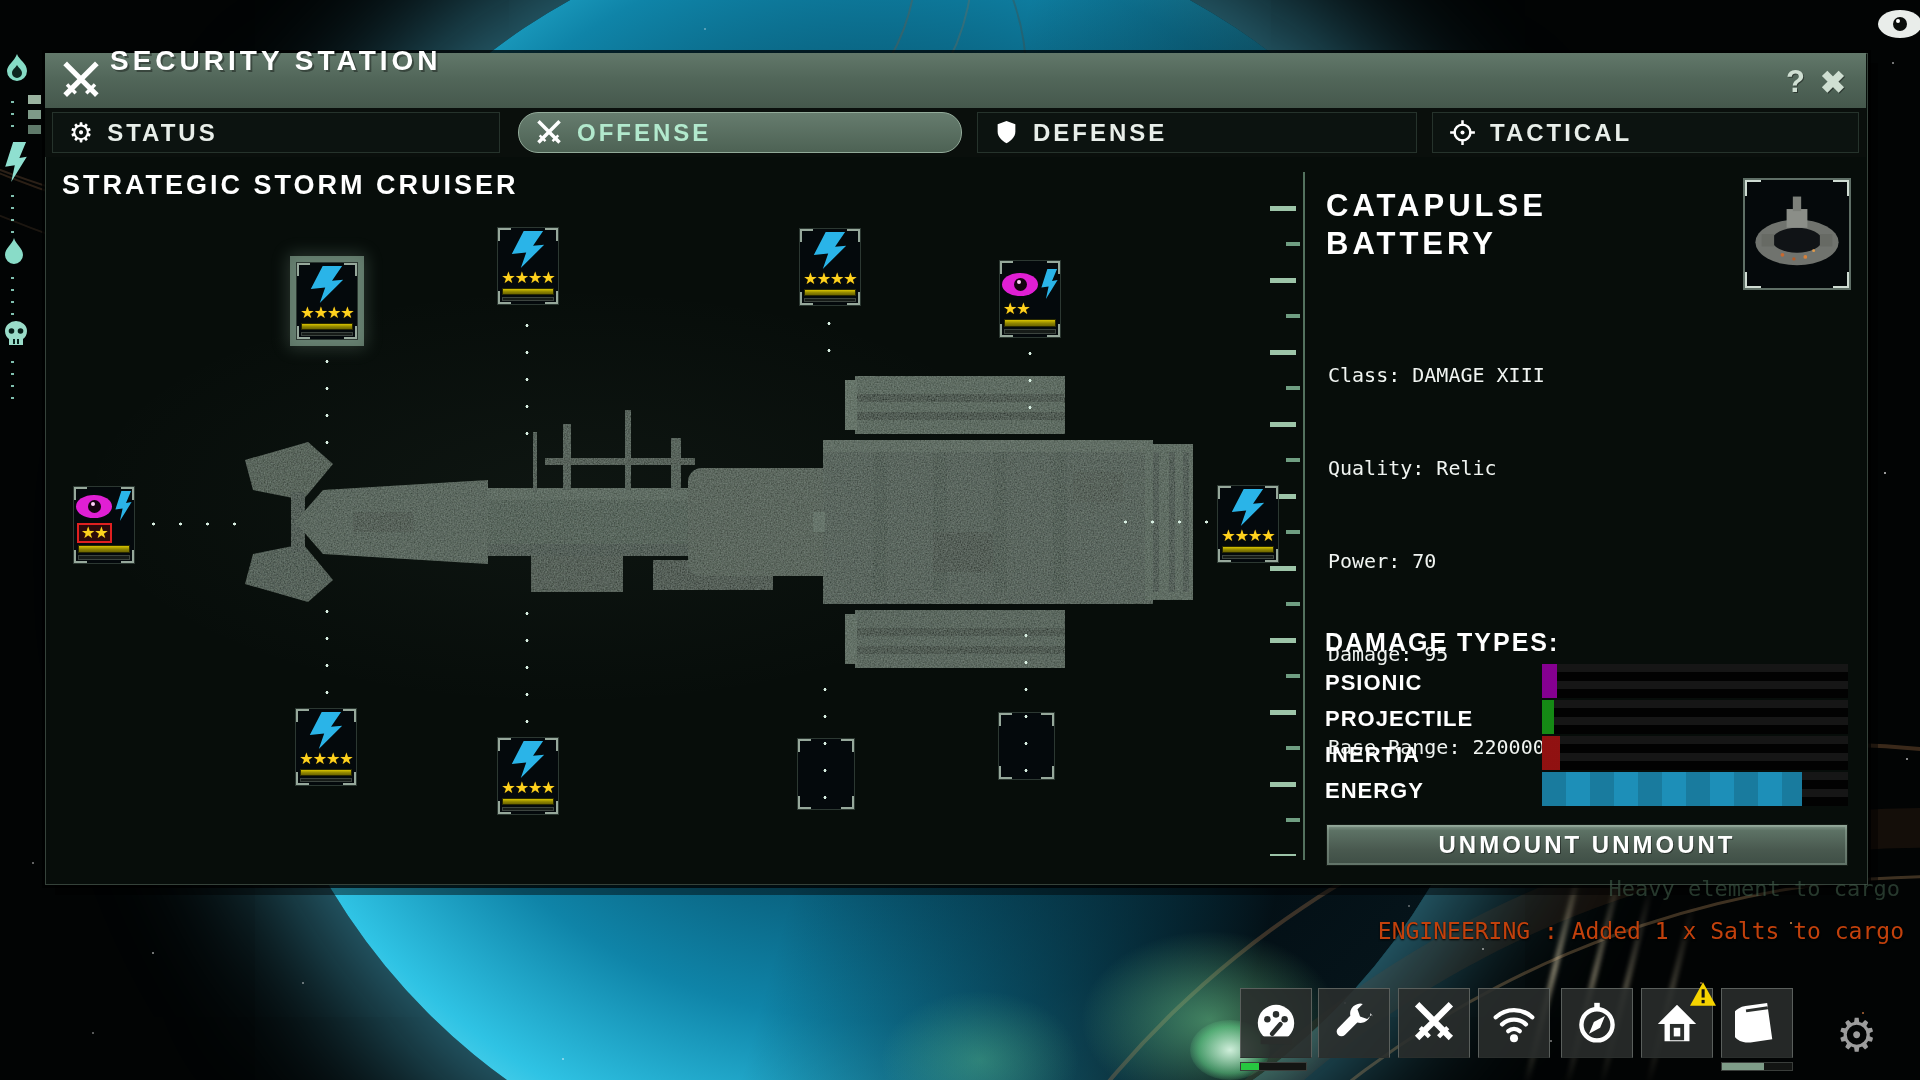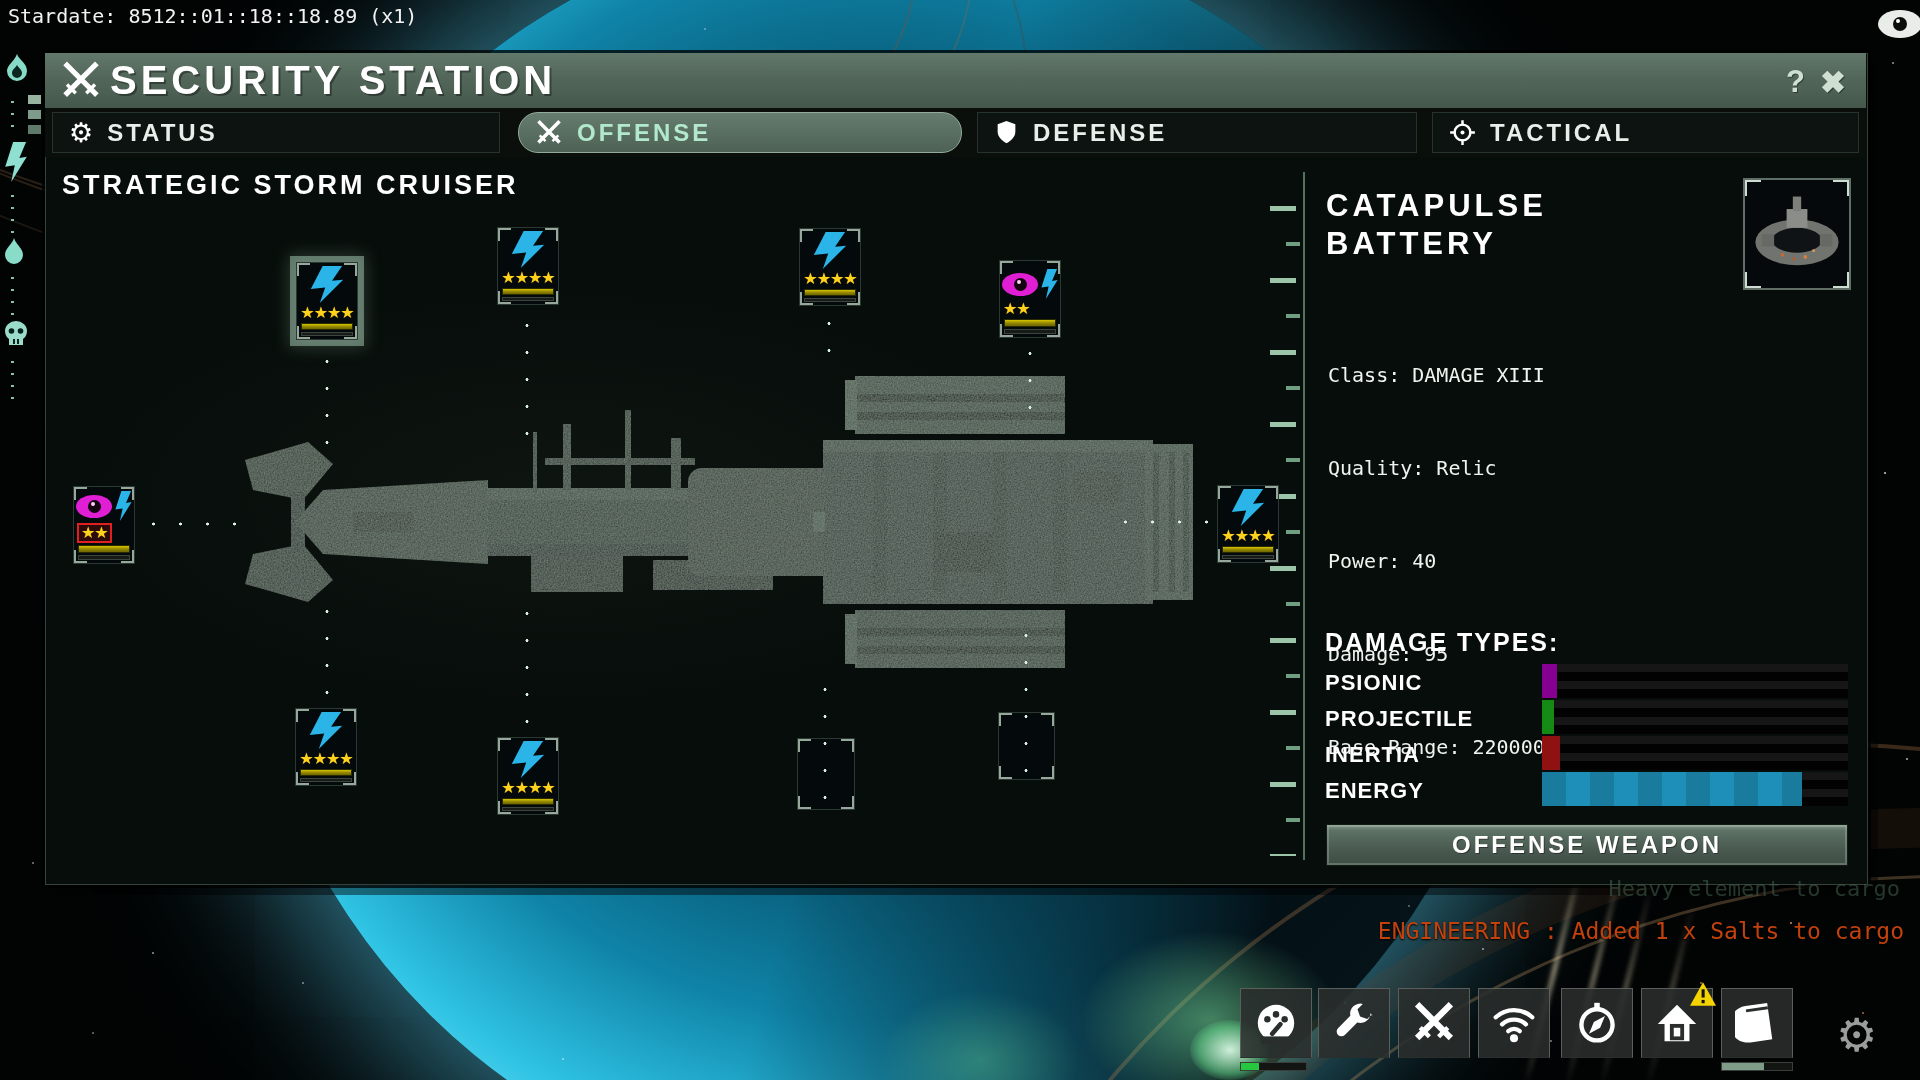--- a/index.html
+++ b/index.html
@@ -43,21 +43,21 @@
   
   .sq{position:absolute;width:13px;height:9px;}
   .vdots-side{position:absolute;width:3px;background-image:radial-gradient(circle,rgba(150,225,205,.85) 1.2px,transparent 1.4px);
     background-size:3px 12px;background-repeat:repeat-y;}
 
   
   .win-frame{left:45px;top:53px;width:1821px;height:830px;background:#070d0a;
     border:1px solid #35423a;box-shadow:0 0 0 3px rgba(0,0,0,.75),10px 10px 0 rgba(0,0,0,.45);}
   .titlebar{left:45px;top:53px;width:1821px;height:55px;
     background:linear-gradient(180deg,#62786a 0%,#52675a 45%,#45584c 100%);border-bottom:1px solid #26332b;}
-  .title-text{left:110px;top:58px;color:#fff;font-weight:700;font-size:40px;letter-spacing:4px;
+  .title-text{left:110px;top:45px;color:#fff;font-weight:700;font-size:28px;letter-spacing:4px;
     text-shadow:2px 2px 0 rgba(0,0,0,.35);}
   .win-btn{color:#cfdfd2;font-weight:700;font-size:31px;text-shadow:1px 1px 0 rgba(0,0,0,.4);cursor:default;}
   .tabstrip{left:45px;top:108px;width:1821px;height:49px;background:#0a0f0c;}
   .tab{position:absolute;top:112px;height:41px;display:flex;align-items:center;gap:14px;padding-left:16px;box-sizing:border-box;
     background:#0c1310;border:1px solid #26332c;}
   .tab .tlabel{font-weight:700;font-size:24px;letter-spacing:3px;color:#e8eee9;}
   .tab.active{background:linear-gradient(180deg,#667c6e,#4d6254);border-color:#93ab9a;border-radius:20px;}
   .tab.active .tlabel{color:#b2e9cd;}
   .gear-glyph{font-size:27px;color:#fff;line-height:1;font-family:"DejaVu Sans",sans-serif;}
 
@@ -152,21 +152,20 @@
   <div class="ring" style="left:1020px;top:900px;width:1600px;height:1300px;border:3px solid rgba(220,170,110,.28);transform:rotate(-23deg);"></div>
   <div class="streak" style="left:1552px;top:850px;height:240px;"></div>
   <div class="streak" style="left:1592px;top:860px;height:230px;opacity:.8;"></div>
   <div class="streak" style="left:1624px;top:880px;height:210px;opacity:.6;"></div>
   <div class="streak" style="left:1668px;top:900px;height:190px;opacity:.5;"></div>
   <div class="glow" style="left:1080px;top:930px;width:260px;height:180px;background:radial-gradient(rgba(140,255,170,.45),transparent 70%);"></div>
   <div class="glow" style="left:880px;top:990px;width:200px;height:140px;background:radial-gradient(rgba(120,230,150,.3),transparent 70%);"></div>
   <div class="glow" style="left:1190px;top:1020px;width:80px;height:60px;background:radial-gradient(rgba(225,255,235,.9),rgba(120,255,160,.4) 55%,transparent 75%);"></div>
   <div class="starfield"></div>
 
-  <div class="abs stardate">Stardate: 8512::01::18::18.89 (x1)</div>
   <div class="abs eye-tr"></div>
 
   <svg class="abs" style="left:6px;top:54px;" width="22" height="30" viewBox="0 0 22 30">
     <path d="M11 0C13 6 21 9 21 17a10 10 0 0 1-20 0C1 11 8 8 11 0z" fill="#86dcc6"></path>
     <path d="M11 11c1.5 3 5 4.5 5 8a5 5 0 0 1-10 0c0-3.5 3.5-5 5-8z" fill="#0e2620"></path>
   </svg>
   <div class="sq" style="left:28px;top:95px;background:#9ab3a0;"></div>
   <div class="sq" style="left:28px;top:110px;background:#7e9a88;"></div>
   <div class="sq" style="left:28px;top:125px;background:#5f7a6a;"></div>
   <div class="vdots-side" style="left:11px;top:96px;height:40px;"></div>
@@ -392,21 +391,21 @@
           <circle cx="58" cy="72" r="1.8" fill="#d8813a"></circle>
         <circle cx="47" cy="74" r="1.6" fill="#b55b28"></circle>
           <circle cx="66" cy="66" r="1.4" fill="#e09a4a"></circle>
       </svg>
     </div>
     <div class="abs wname" style="top:188px;">CATAPULSE</div>
     <div class="abs wname" style="top:226px;">BATTERY</div>
     <div class="abs stats">
       <div>Class: DAMAGE XIII</div>
       <div>Quality: Relic</div>
-      <div>Power: 40</div>
+      <div>Power: 70</div>
       <div>Damage: 95</div>
       <div>Base Range: 220000</div>
       <div>Base Arc: 90 deg</div>
     </div>
     <div class="abs dmg-head">DAMAGE TYPES:</div>
     <div class="dmg-row" style="top:664px;">
       <span class="dmg-label">PSIONIC</span>
       <div class="dmg-track">
         <div class="dmg-fill" style="width: 5%; background: rgb(155, 0, 168);"></div>
       </div>
@@ -423,21 +422,21 @@
         <div class="dmg-fill" style="width: 6%; background: rgb(168, 20, 20);"></div>
       </div>
     </div>
     <div class="dmg-row" style="top:772px;">
       <span class="dmg-label">ENERGY</span>
       <div class="dmg-track">
         <div class="dmg-fill" style="width: 85%; background: rgb(29, 143, 184);"></div>
       </div>
     </div>
     <div class="abs unmount">
-      <span>OFFENSE WEAPON</span>
+      <span>UNMOUNT UNMOUNT</span>
     </div>
   </div>
 
   <div class="abs log-prev">Heavy element to cargo</div>
   <div class="abs log-cur">ENGINEERING : Added 1 x Salts to cargo</div>
 
   <div class="tb-btn" style="left:1240px;">
     <svg width="46" height="46" viewBox="0 0 24 24">
       <circle cx="12" cy="12" r="9.5" fill="#fff"></circle>
       <circle cx="7.5" cy="10" r="1.7" fill="#2a2e2c"></circle>

